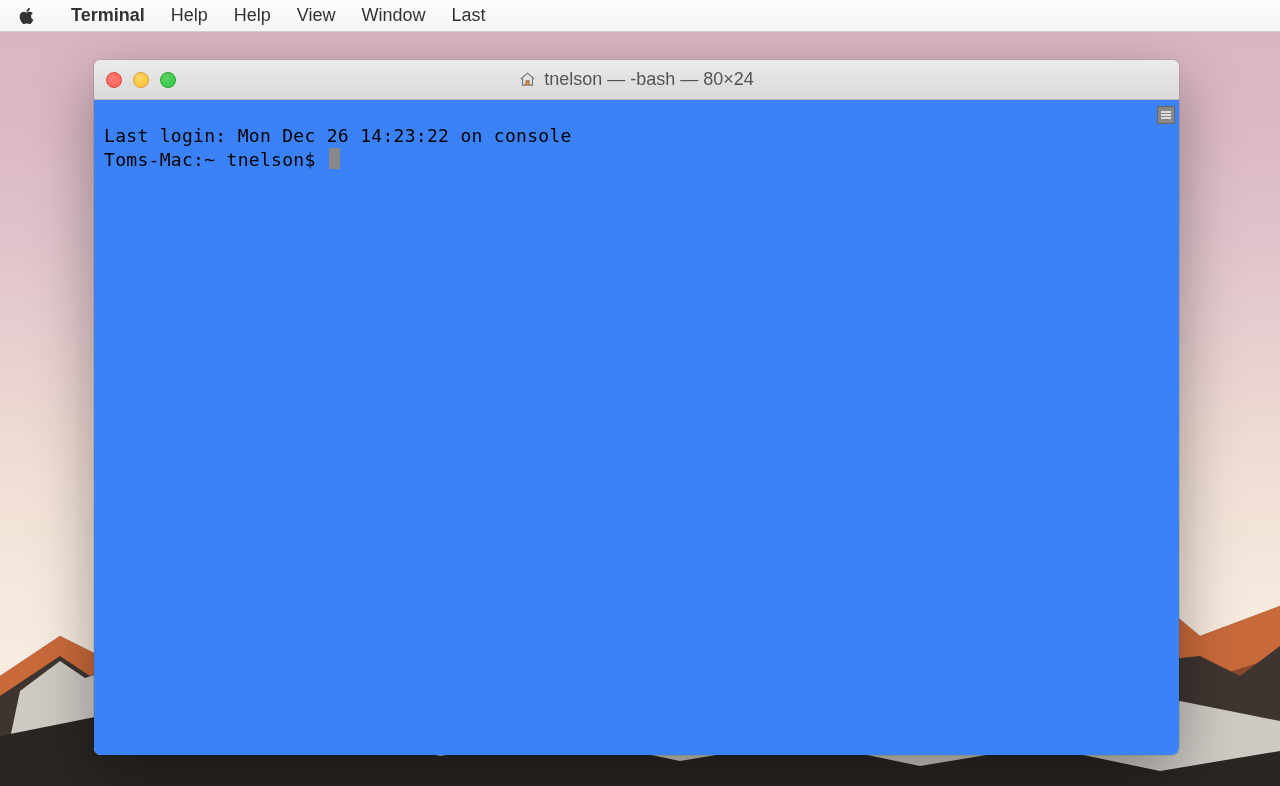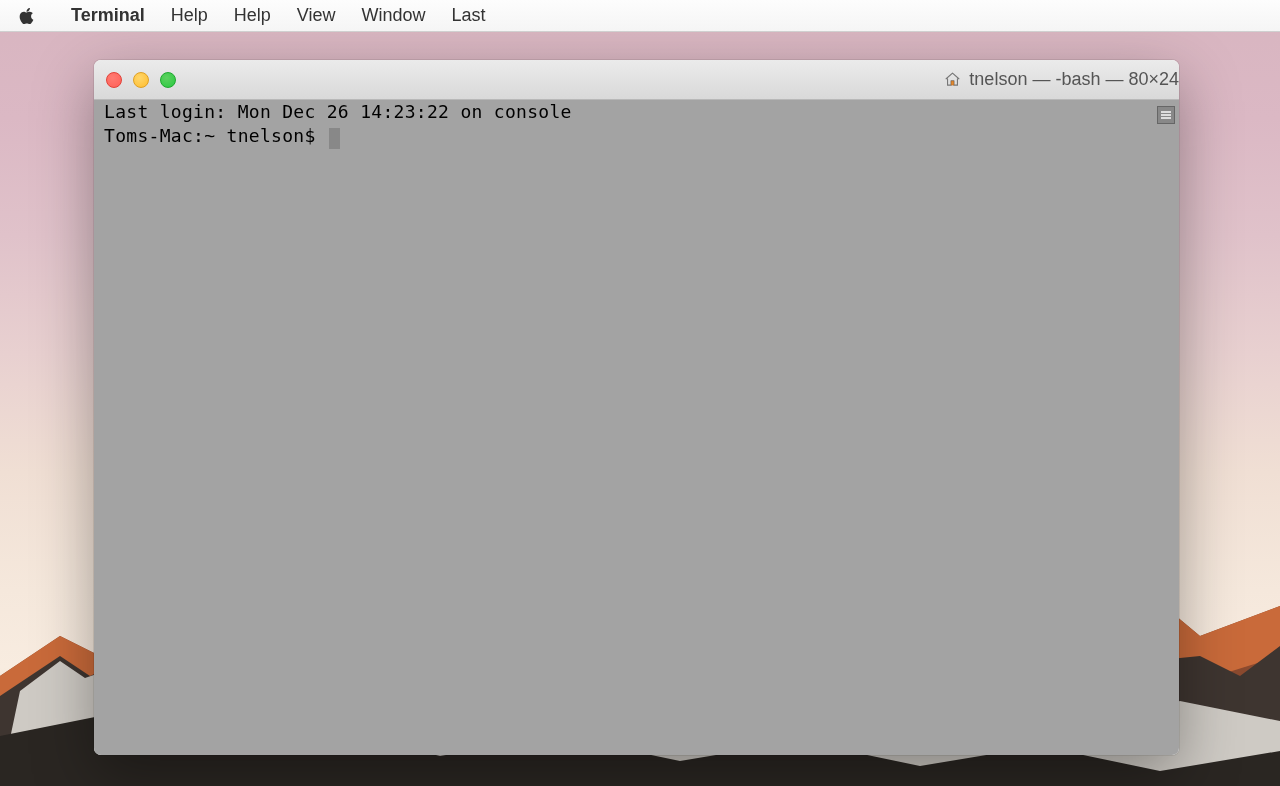--- a/index.html
+++ b/index.html
@@ -133,39 +133,39 @@
     
     .window-title {
       position: absolute;
       left: 0;
       right: 0;
       text-align: center;
       font-size: 18px;
       color: #555;
       display: flex;
       align-items: center;
-      justify-content: flex-end;
+      justify-content: center;
       gap: 8px;
       pointer-events: none;
     }
     
     .home-icon {
       display: inline-flex;
       align-items: center;
     }
     
     .home-icon svg {
       width: 17px;
       height: 17px;
     }
     
     .terminal-body {
       flex: 1;
-      background: #a3a3a3;
-      padding: 0 10px;
+      background: #3b82f6;
+      padding: 24px 10px;
       font-family: "Menlo", "Monaco", "Consolas", monospace;
       font-size: 18px;
       line-height: 1.35;
       color: #000;
       position: relative;
       letter-spacing: 0.3px;
     }
     
     .scrollbar-indicator {
       position: absolute;
@@ -185,21 +185,21 @@
       height: 2px;
       background: #ddd;
     }
     
     .terminal-line {
       white-space: pre;
     }
     
     .prompt-line {
       display: flex;
-      align-items: flex-end;
+      align-items: flex-start;
     }
     
     .cursor-block {
       display: inline-block;
       width: 11px;
       height: 21px;
       background: #888;
       margin-left: 2px;
       vertical-align: text-bottom;
     }

